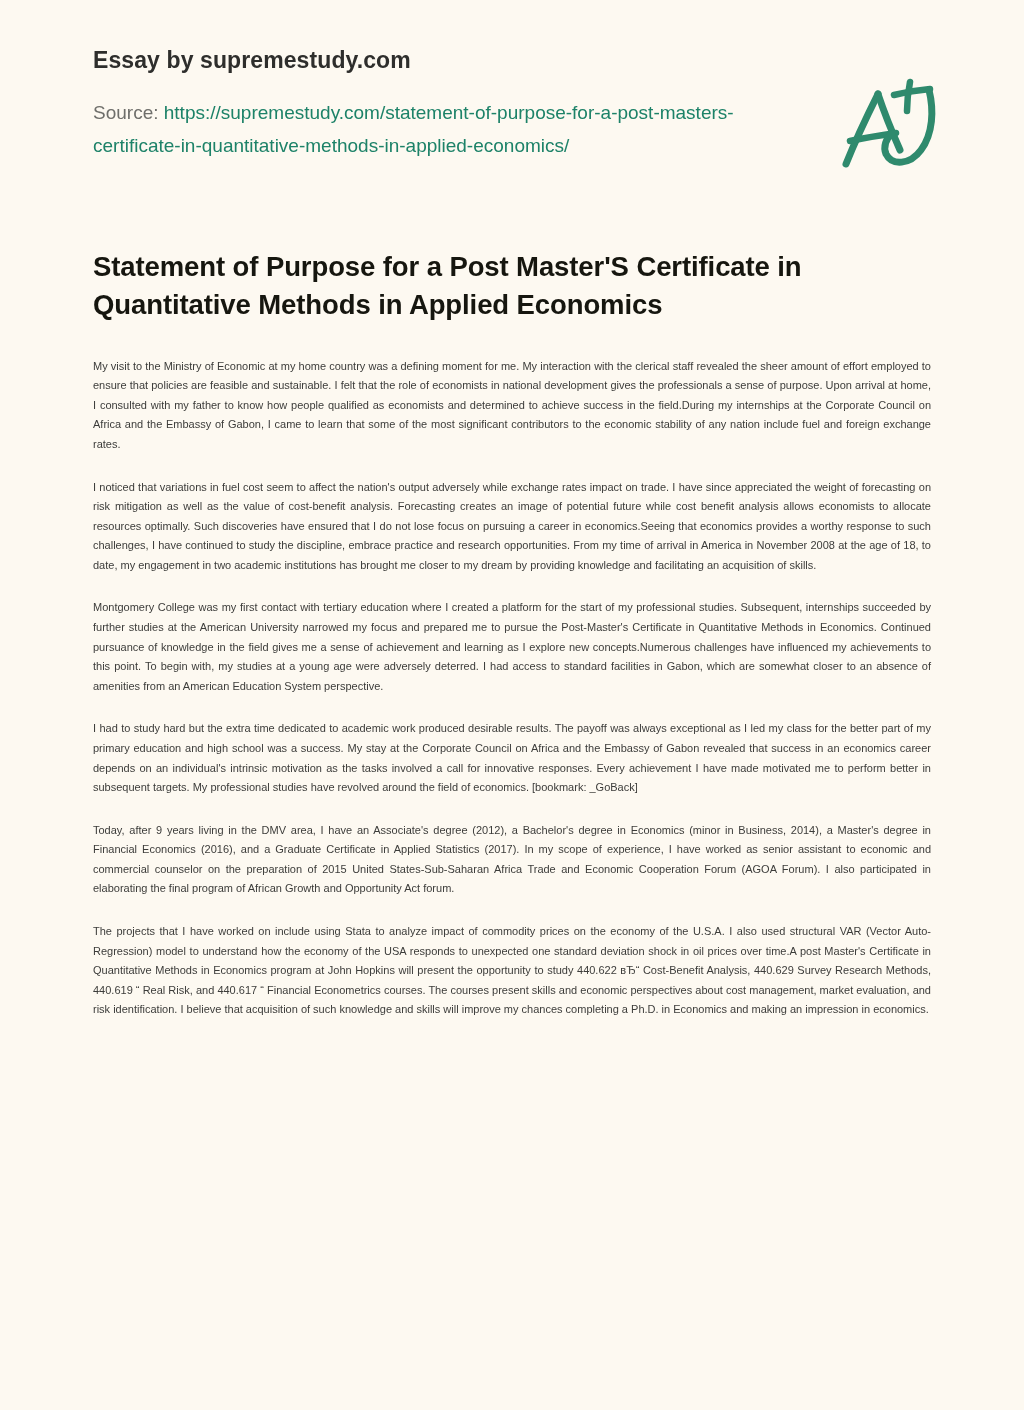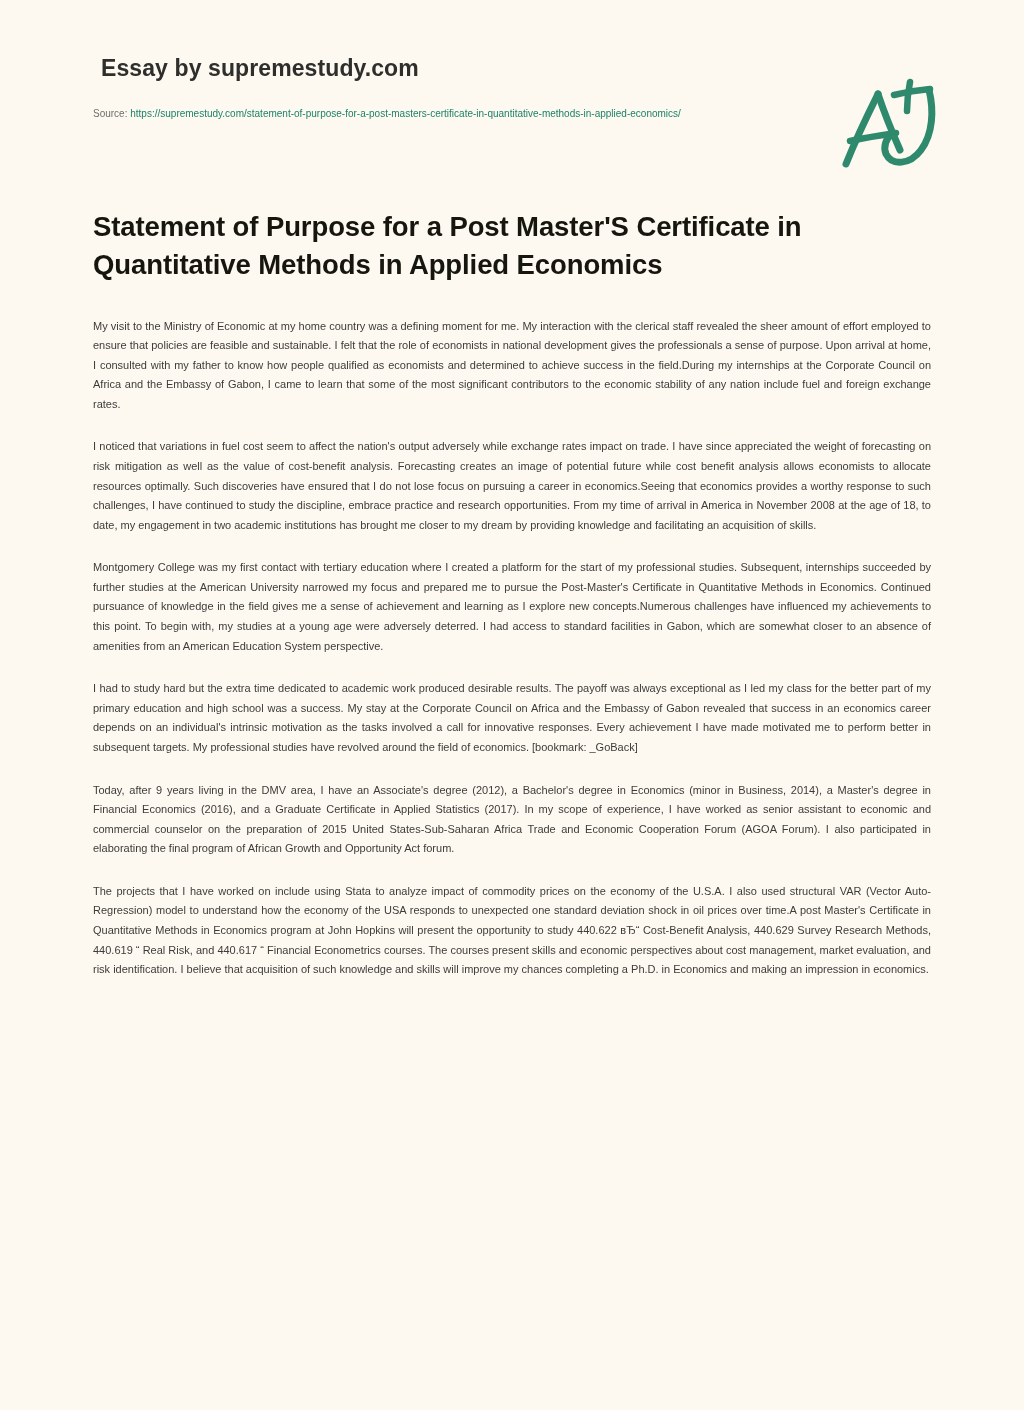--- a/index.html
+++ b/index.html
@@ -26,27 +26,27 @@
   
   .header {
     position: relative;
     padding: 40px 70px 0 93px;
   }
   .brand-heading {
     font-size: 23px;
     font-weight: bold;
     color: #2e2e2c;
     letter-spacing: 0.1px;
-    margin: 8px;
+    margin: 0;
     line-height: 1.3;
     padding-top: 6px;
   }
   .source-line {
     margin-top: 21px;
-    font-size: 10px;
+    font-size: 19px;
     line-height: 1.72;
     color: #6e6e6a;
     max-width: 650px;
     word-break: break-word;
   }
   .source-label {
     color: #6e6e6a;
   }
   .source-url {
     color: #1d8268;

